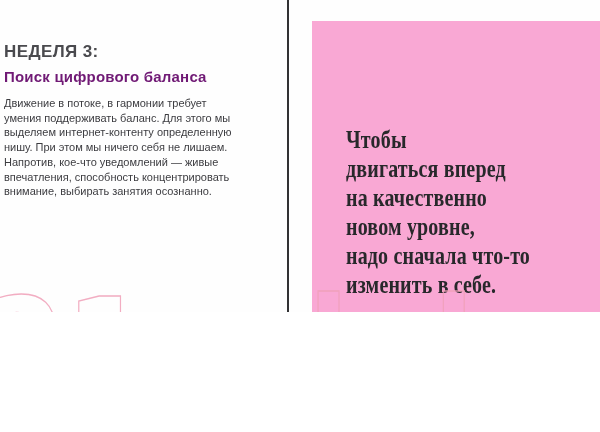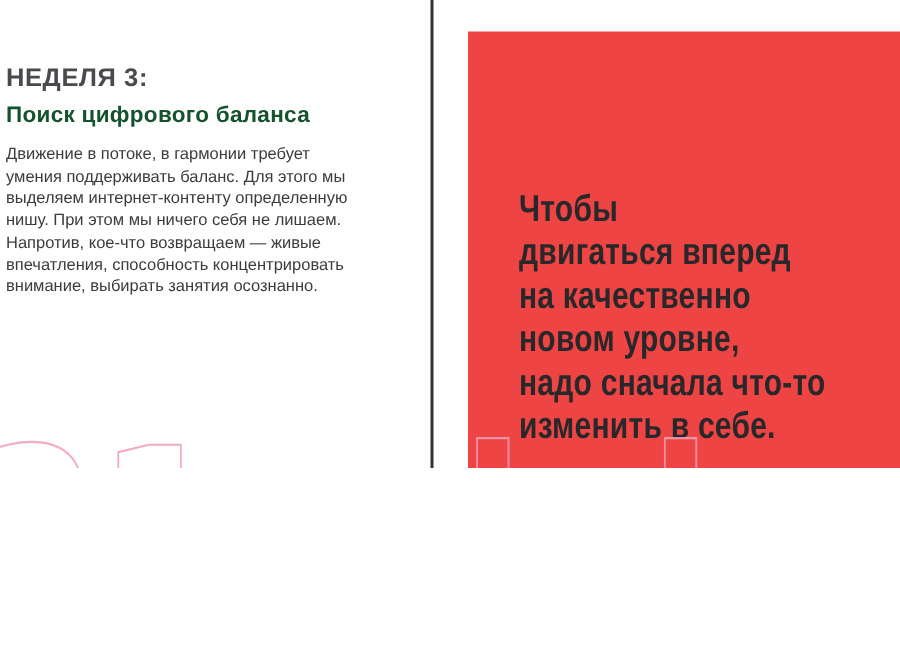--- a/index.html
+++ b/index.html
@@ -8,21 +8,21 @@
     overflow:hidden;font-family:"Liberation Sans",sans-serif;
   }
   
   .left-page{position:absolute;left:0;top:0;width:287px;height:432px;}
   .week-label{
     position:absolute;left:4px;top:42px;
     font-size:17px;font-weight:bold;letter-spacing:0.4px;color:#4a4a4e;
   }
   .chapter-title{
     position:absolute;left:4px;top:68px;
-    font-size:15px;font-weight:bold;letter-spacing:0.2px;color:#14532d;
+    font-size:15px;font-weight:bold;letter-spacing:0.2px;color:#701a75;
   }
   .body-text{
     position:absolute;left:4px;top:96px;width:238px;
     font-size:11px;line-height:14.7px;color:#3c3c40;
   }
   .body-text p{margin:0 0 7px 0;}
   .page-footer{
     position:absolute;left:4px;top:389px;width:250px;
     font-size:6.5px;font-weight:bold;letter-spacing:0.2px;color:#3a3a3e;
   }
@@ -57,30 +57,30 @@
 </style>
 </head>
 <body>
 
 <div id="stage">
 
   <div class="left-page">
     <div class="week-label">НЕДЕЛЯ 3:</div>
     <div class="chapter-title">Поиск цифрового баланса</div>
     <div class="body-text">
-      <p>Движение в потоке, в гармонии требует умения поддерживать баланс. Для этого мы выделяем интернет-контенту определенную нишу. При этом мы ничего себя не лишаем. Напротив, кое-что возвращаем — живые впечатления, способность концентрировать внимание, выбирать занятия осознанно.</p>
+      <p>Движение в потоке, в гармонии требует умения поддерживать баланс. Для этого мы выделяем интернет-контенту определенную нишу. При этом мы ничего себя не лишаем. Напротив, кое-что уведомлений — живые впечатления, способность концентрировать внимание, выбирать занятия осознанно.</p>
     </div>
     <div class="page-footer">Цифровая диета: никаких уведомлений!</div>
     <div class="page-number">41</div>
   </div>
 
   <div class="spine-line"></div>
 
   <div class="right-page">
-    <div class="quote-box" style="background:#ef4444;">
+    <div class="quote-box" style="background:#f9a8d4;font-family:Liberation Serif, serif;">
       <div class="quote-text">Чтобы
 двигаться вперед
 на качественно
 новом уровне,
 надо сначала что-то
 изменить в себе.</div>
     </div>
   </div>
 
   <svg class="watermark-svg" viewBox="0 0 600 432" xmlns="http://www.w3.org/2000/svg">

